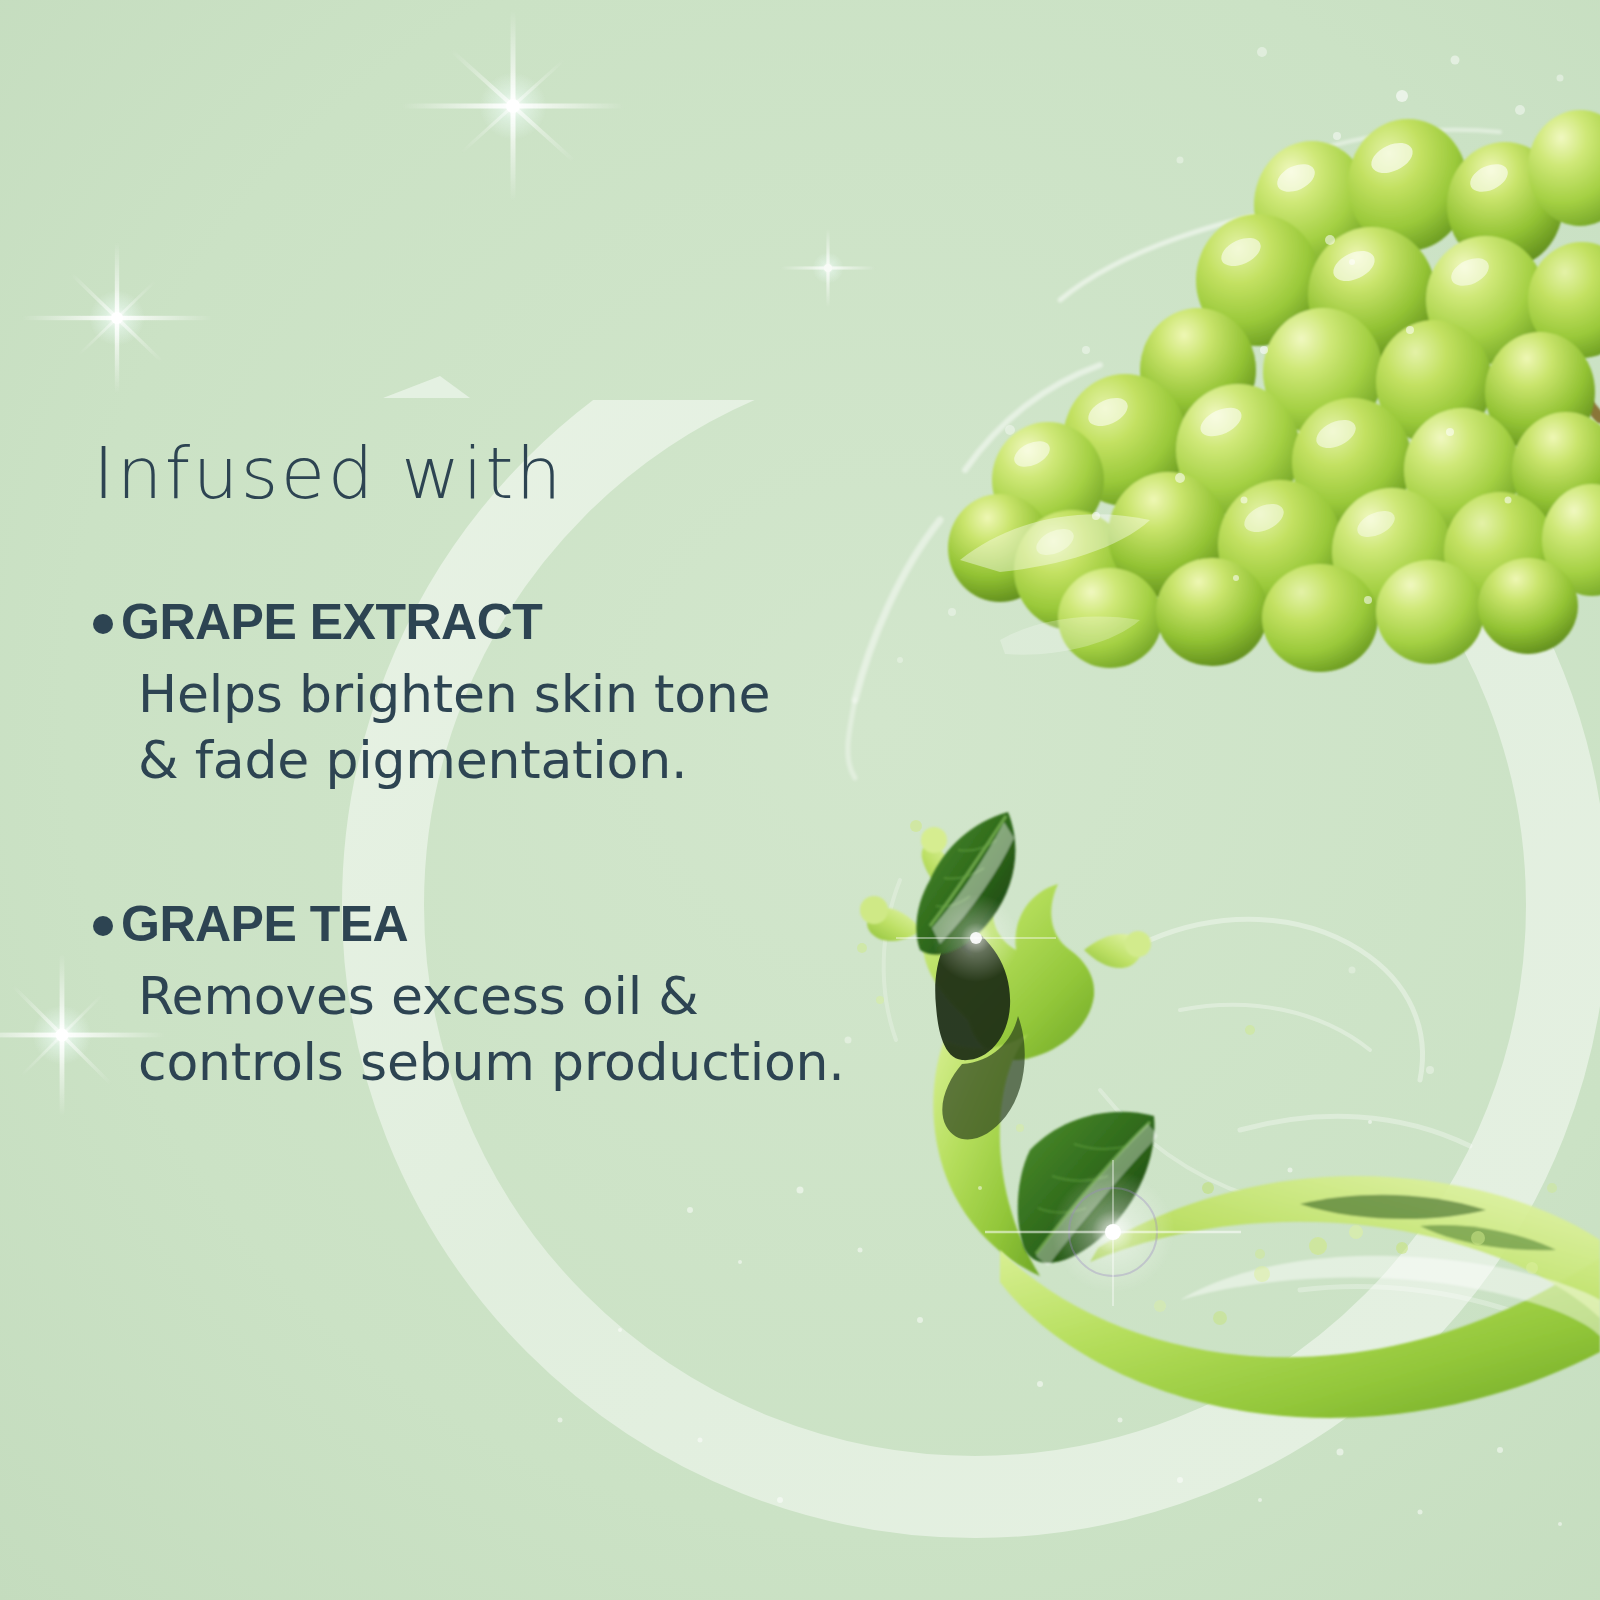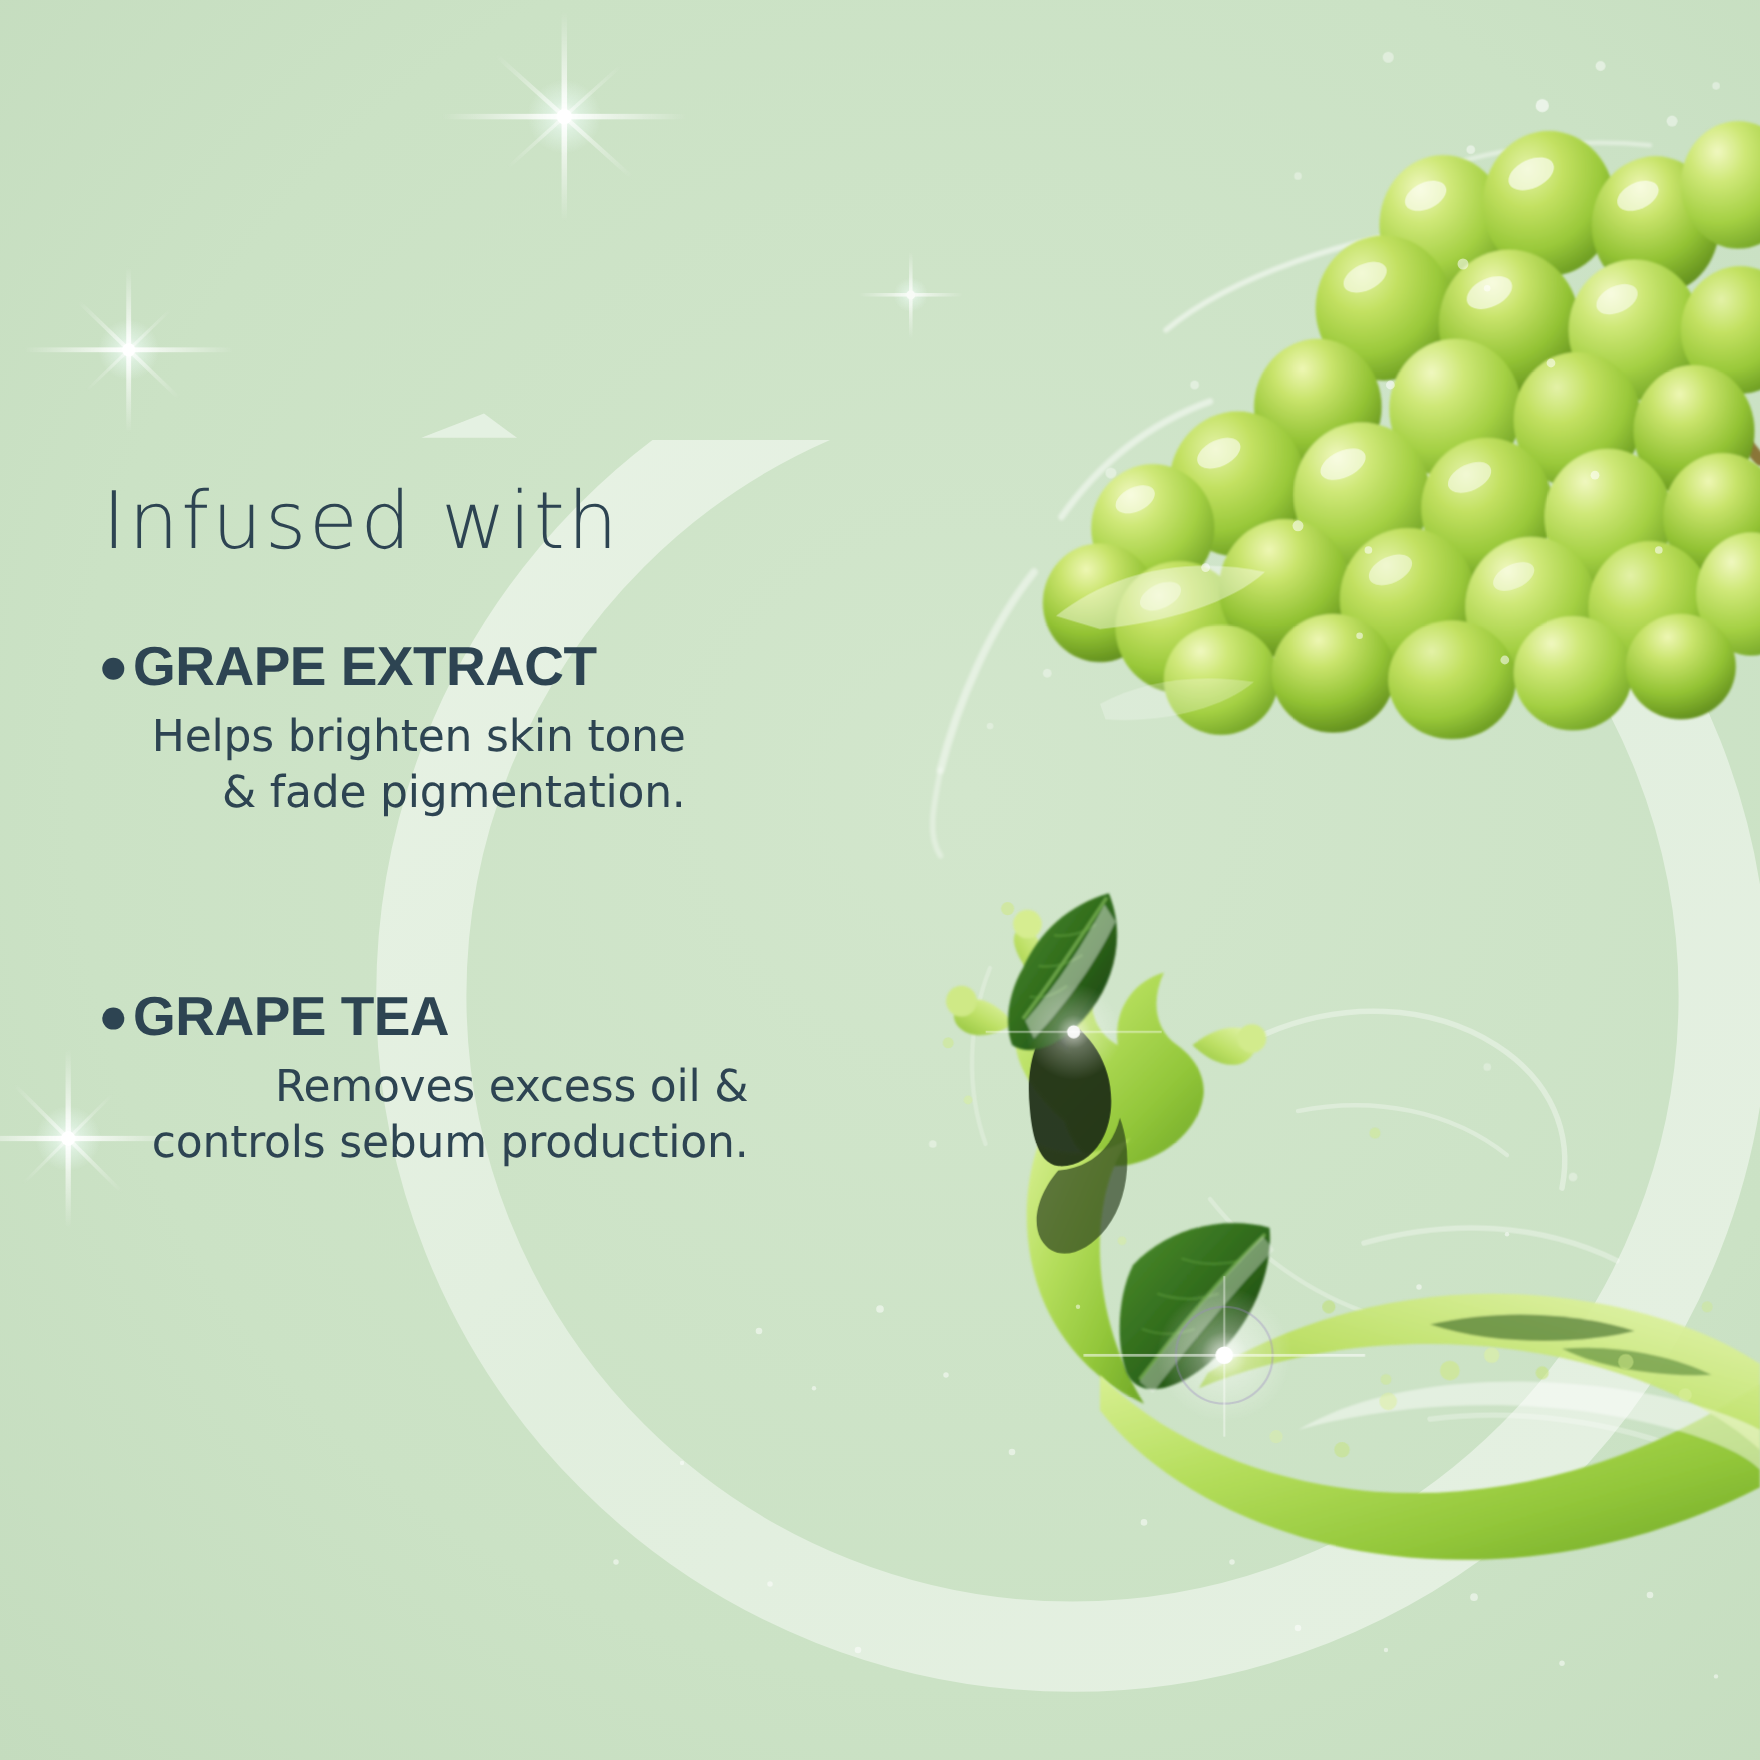--- a/index.html
+++ b/index.html
@@ -23,42 +23,41 @@
 
   #heading{
     position:absolute;left:93px;top:437px;
     font-size:72px;line-height:1.0;font-weight:300;
     letter-spacing:2.5px;color:#2d4452;
     font-family:"DejaVu Sans","Liberation Sans",sans-serif;
     white-space:nowrap;
   }
 
   .bullet-block{position:absolute;left:93px;}
-  #bullet-0{top:580px;}
+  #bullet-0{top:596px;}
   #bullet-1{top:898px;}
 
   .bullet-head{
     display:flex;align-items:center;
     font-size:50px;font-weight:700;color:#2d4452;
     letter-spacing:-0.5px;line-height:1.05;
     font-family:"Liberation Sans",sans-serif;
     white-space:nowrap;
   }
   .dot{
     width:20px;height:20px;border-radius:50%;
     background:#2d4452;flex:0 0 auto;margin-right:8px;
     position:relative;top:2px;
   }
   .bullet-body{
     margin-left:45px;margin-top:12px;
-    font-size:40px;line-height:1.28;font-weight:400;
+    font-size:52px;line-height:1.28;font-weight:400;
     color:#2d4452;letter-spacing:-0.2px;
     font-family:"DejaVu Sans","Liberation Sans",sans-serif;
     white-space:pre-line;
-    text-align:right;
   }
 </style>
 </head>
 <body>
 
 <div id="stage">
 
   <svg id="bg-svg" class="layer" viewBox="0 0 1600 1600">
     <defs>
       <clipPath id="ringCut">

